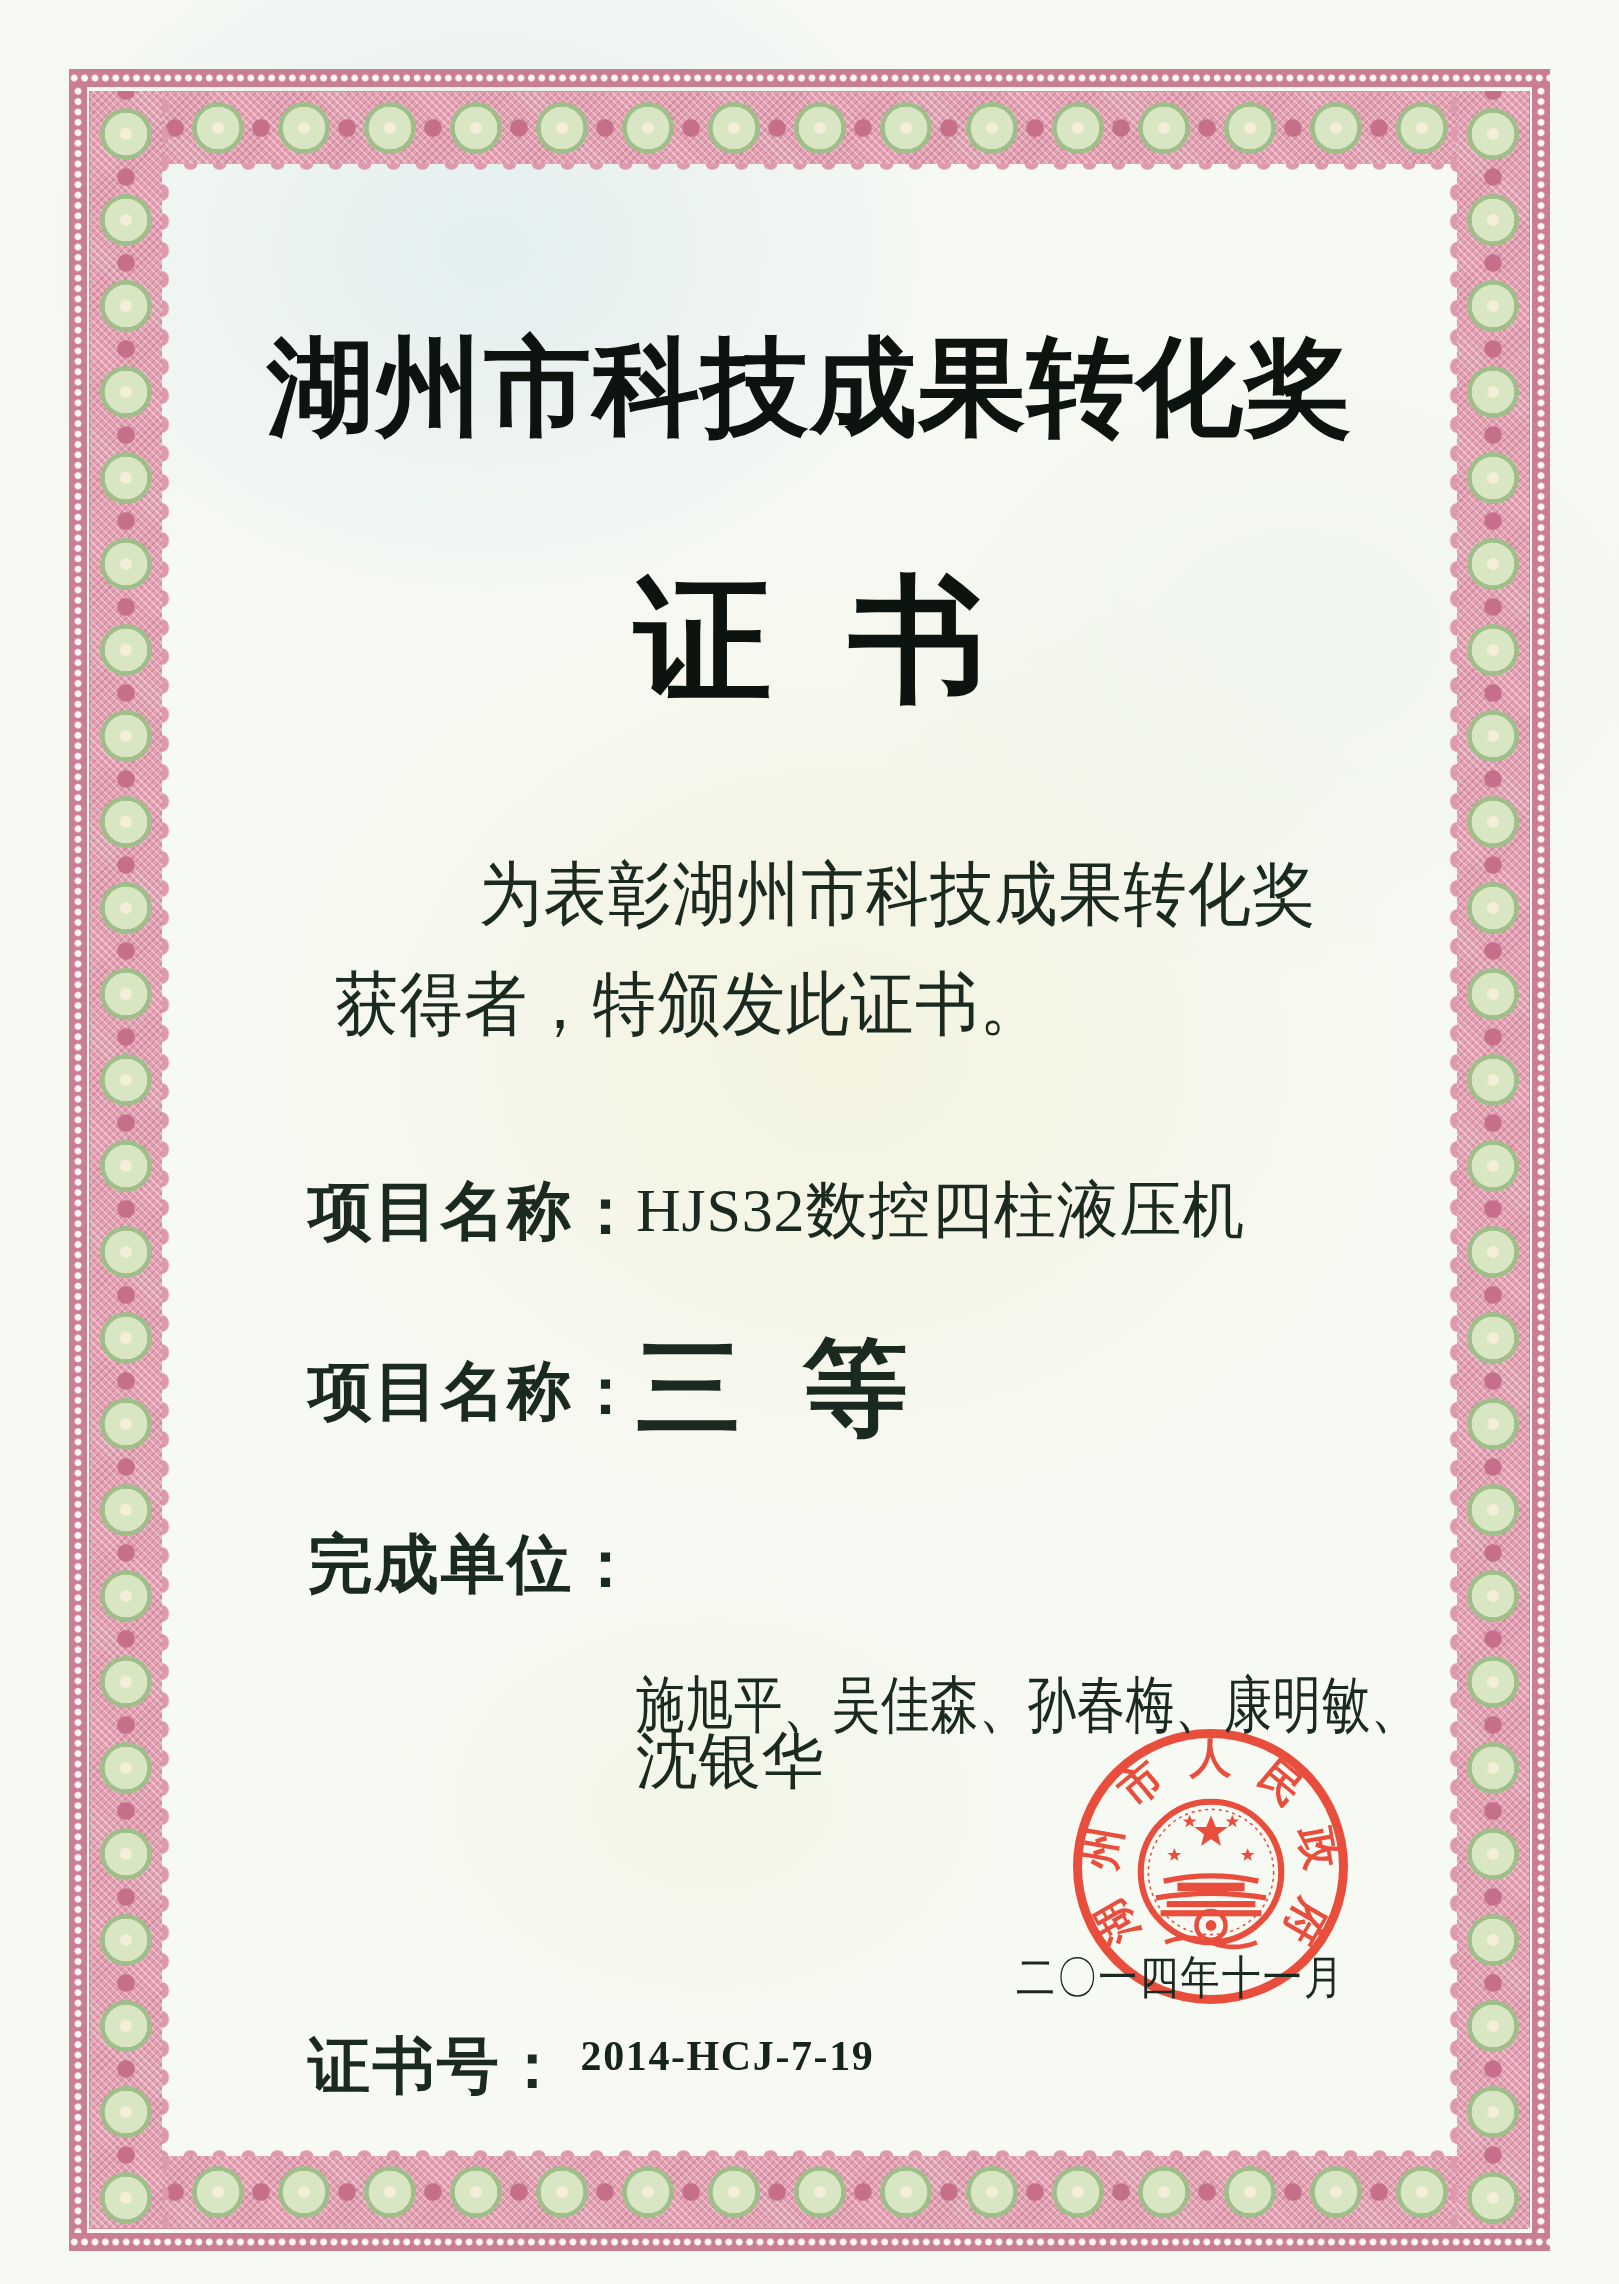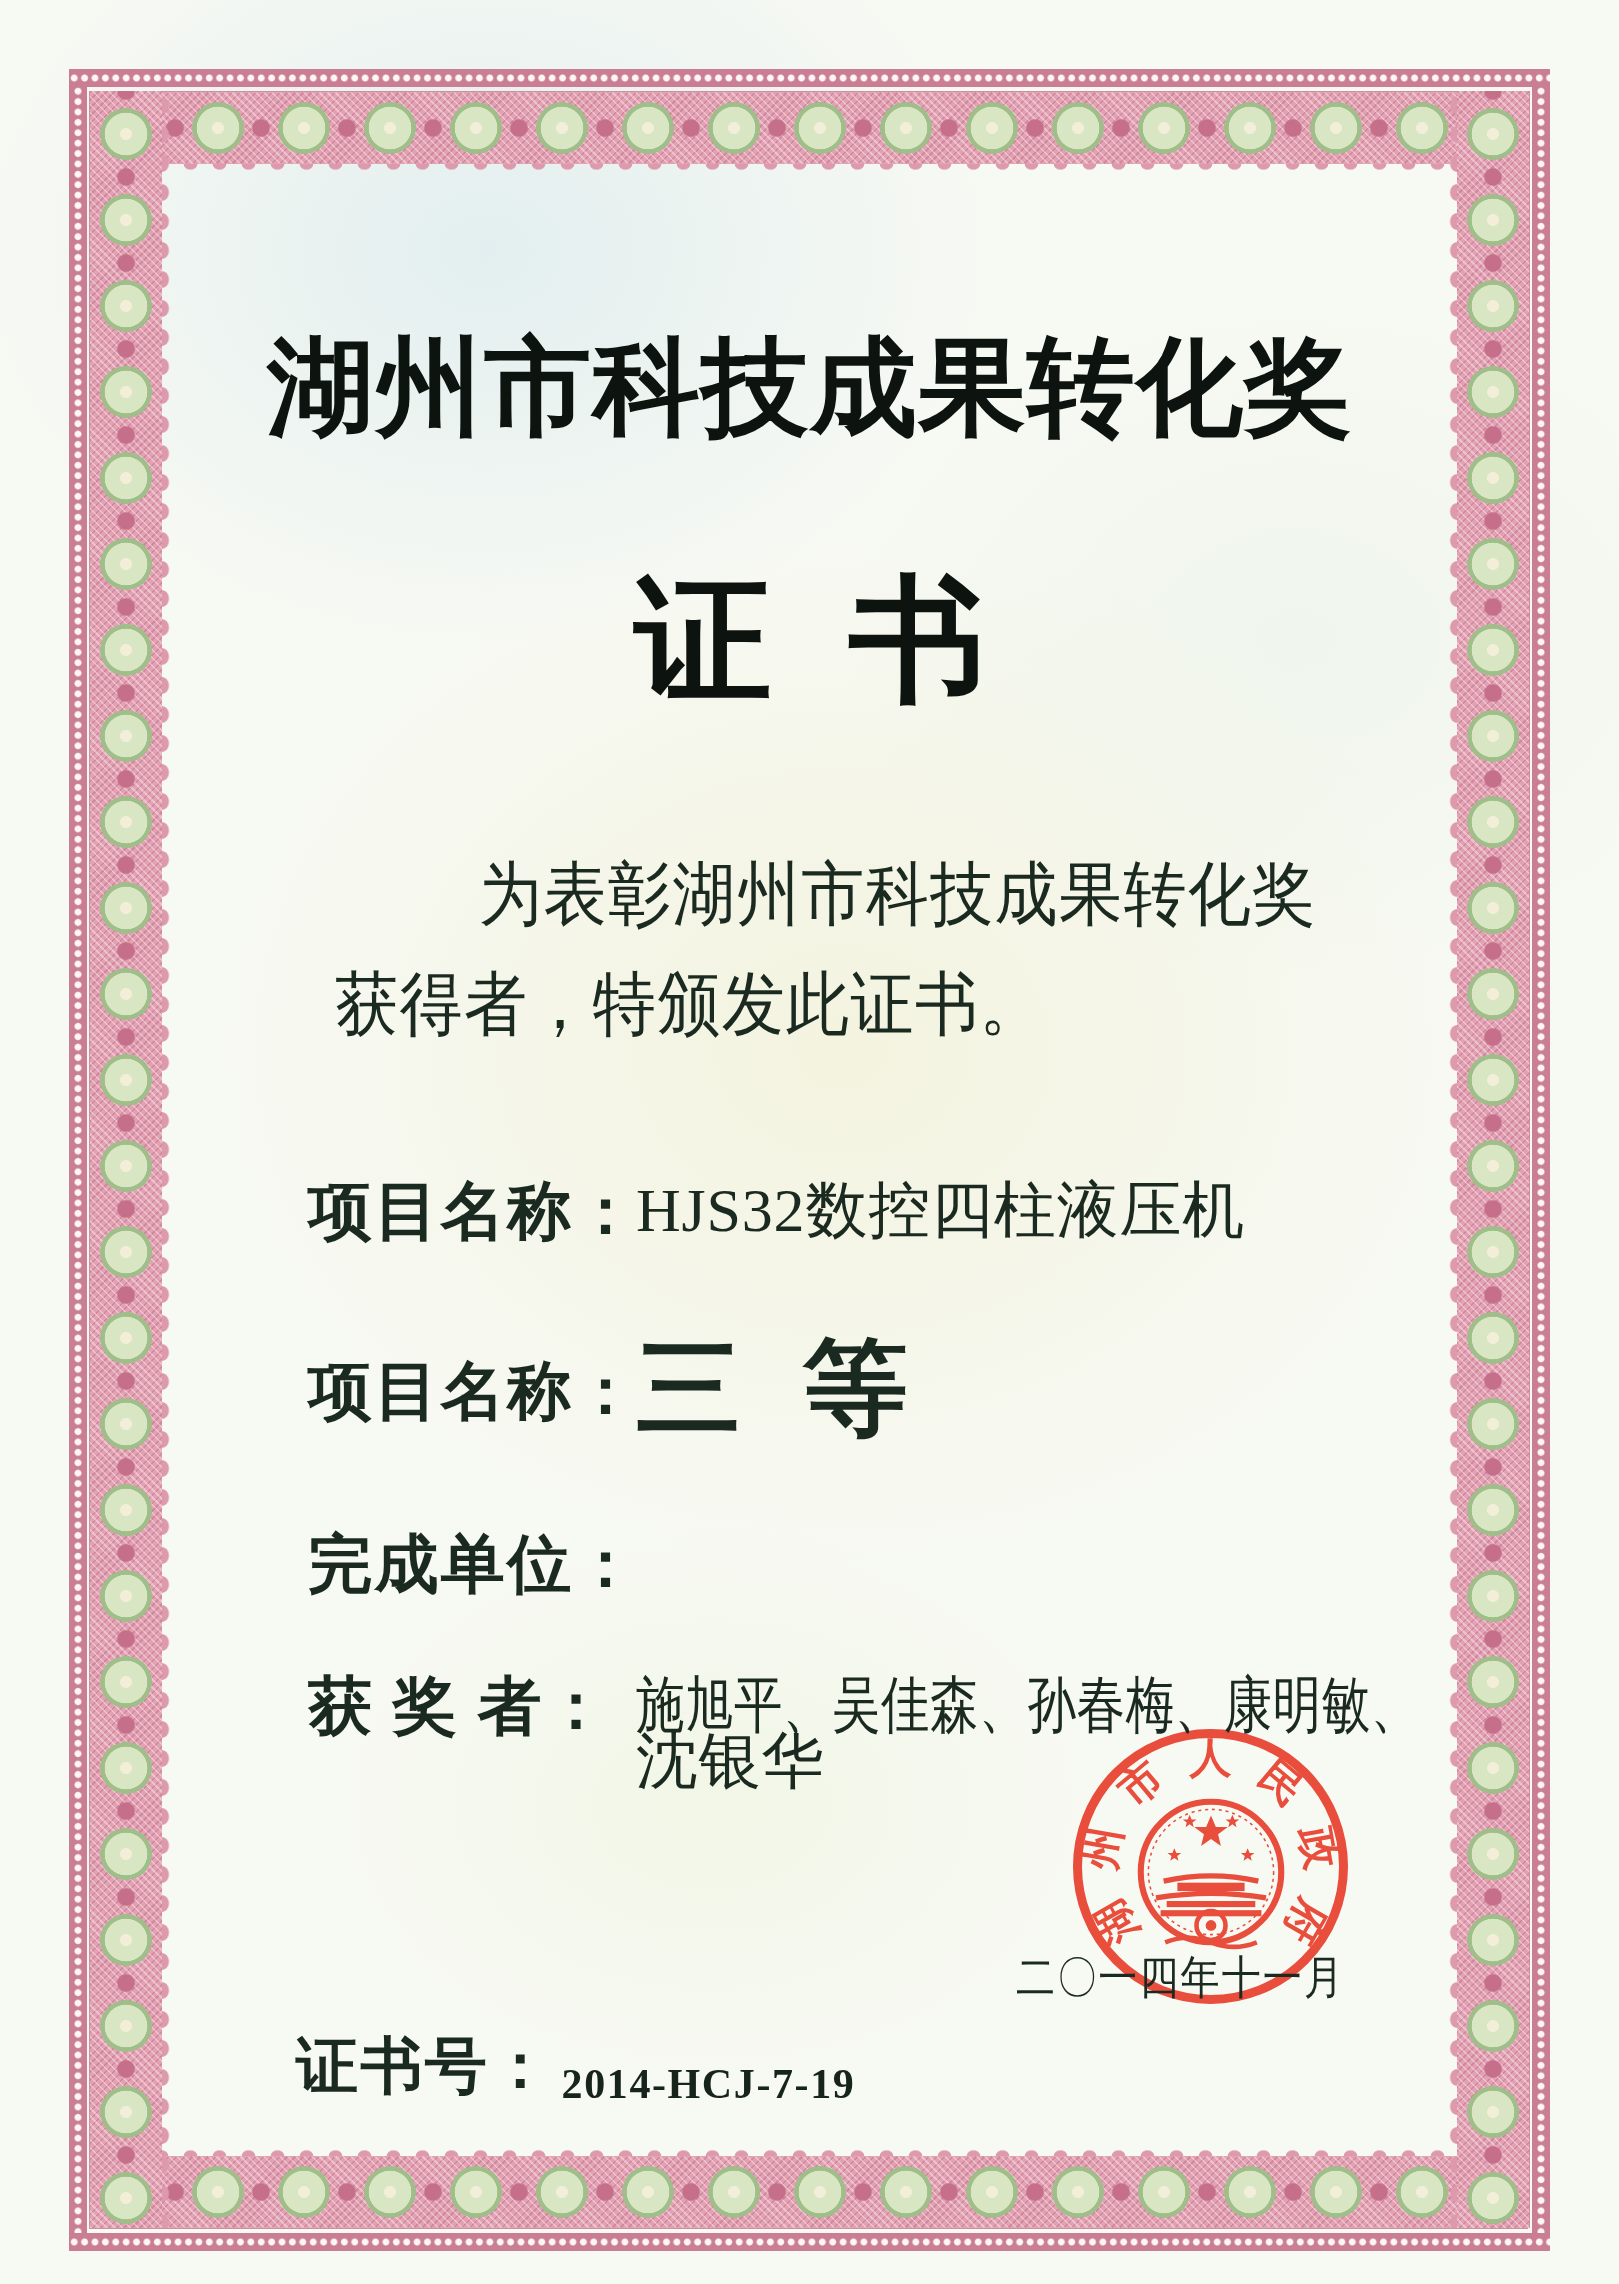--- a/index.html
+++ b/index.html
@@ -96,21 +96,21 @@
   .flabel{left:308px;font-weight:700;font-size:64px;letter-spacing:2.4px;}
   .fvalue{left:636px;font-size:62px;letter-spacing:0.8px;}
   .r0{top:1168px;}
   .r1{top:1348px;}
   .r2{top:1521px;}
   .r3{top:1663px;}
   .grade-value{left:636px;top:1319px;font-size:105px;font-weight:700;letter-spacing:3.2px;text-align:center;}
   .names-1{transform:scaleX(.78);transform-origin:left top;}
   .names-2{left:636px;top:1719px;}
   .issue-date{left:1016px;top:1947px;font-size:46px;letter-spacing:2.4px;transform:scaleX(.85);transform-origin:left top;z-index:3;}
-  .certno-row{left:296px;top:2024px;display:flex;align-items:flex-end;gap:8px;z-index:2;}
+  .certno-row{left:308px;top:2024px;display:flex;align-items:flex-start;gap:15px;z-index:2;}
   .certno-label{font-weight:700;font-size:62px;letter-spacing:2.4px;color:var(--ink);white-space:pre;}
   .certno-value{font-weight:700;font-size:42px;letter-spacing:1.6px;color:#16241c;padding-top:8px;white-space:pre;}
 
   
   .seal{position:absolute;left:1073px;top:1729px;width:275px;height:275px;z-index:1;opacity:.93;}
   .seal-ring{position:absolute;inset:0;border:9.6px solid var(--seal-red);border-radius:50%;}
   .seal-char{
     position:absolute;left:50%;top:50%;
     font-family:"Liberation Sans","DejaVu Sans",sans-serif;
     font-weight:700;font-size:42px;color:var(--seal-red);
@@ -148,21 +148,20 @@
   <div class="t body-line body-l2">获得者，特颁发此证书。</div>
 
   <div class="t flabel r0">项目名称：</div>
   <div class="t fvalue r0">HJS32数控四柱液压机</div>
 
   <div class="t flabel r1">项目名称：</div>
   <div class="t grade-value">三  等</div>
 
   <div class="t flabel r2">完成单位：</div>
 
-  <div class="t flabel r3">获 奖 者：</div>
   <div class="t fvalue r3 names-1">施旭平、吴佳森、孙春梅、康明敏、</div>
   <div class="t fvalue names-2">沈银华</div>
 
   <div class="seal">
     <div class="seal-ring"></div>
     <span class="seal-char sc0">湖</span>
     <span class="seal-char sc1">州</span>
     <span class="seal-char sc2">市</span>
     <span class="seal-char sc3">人</span>
     <span class="seal-char sc4">民</span>

